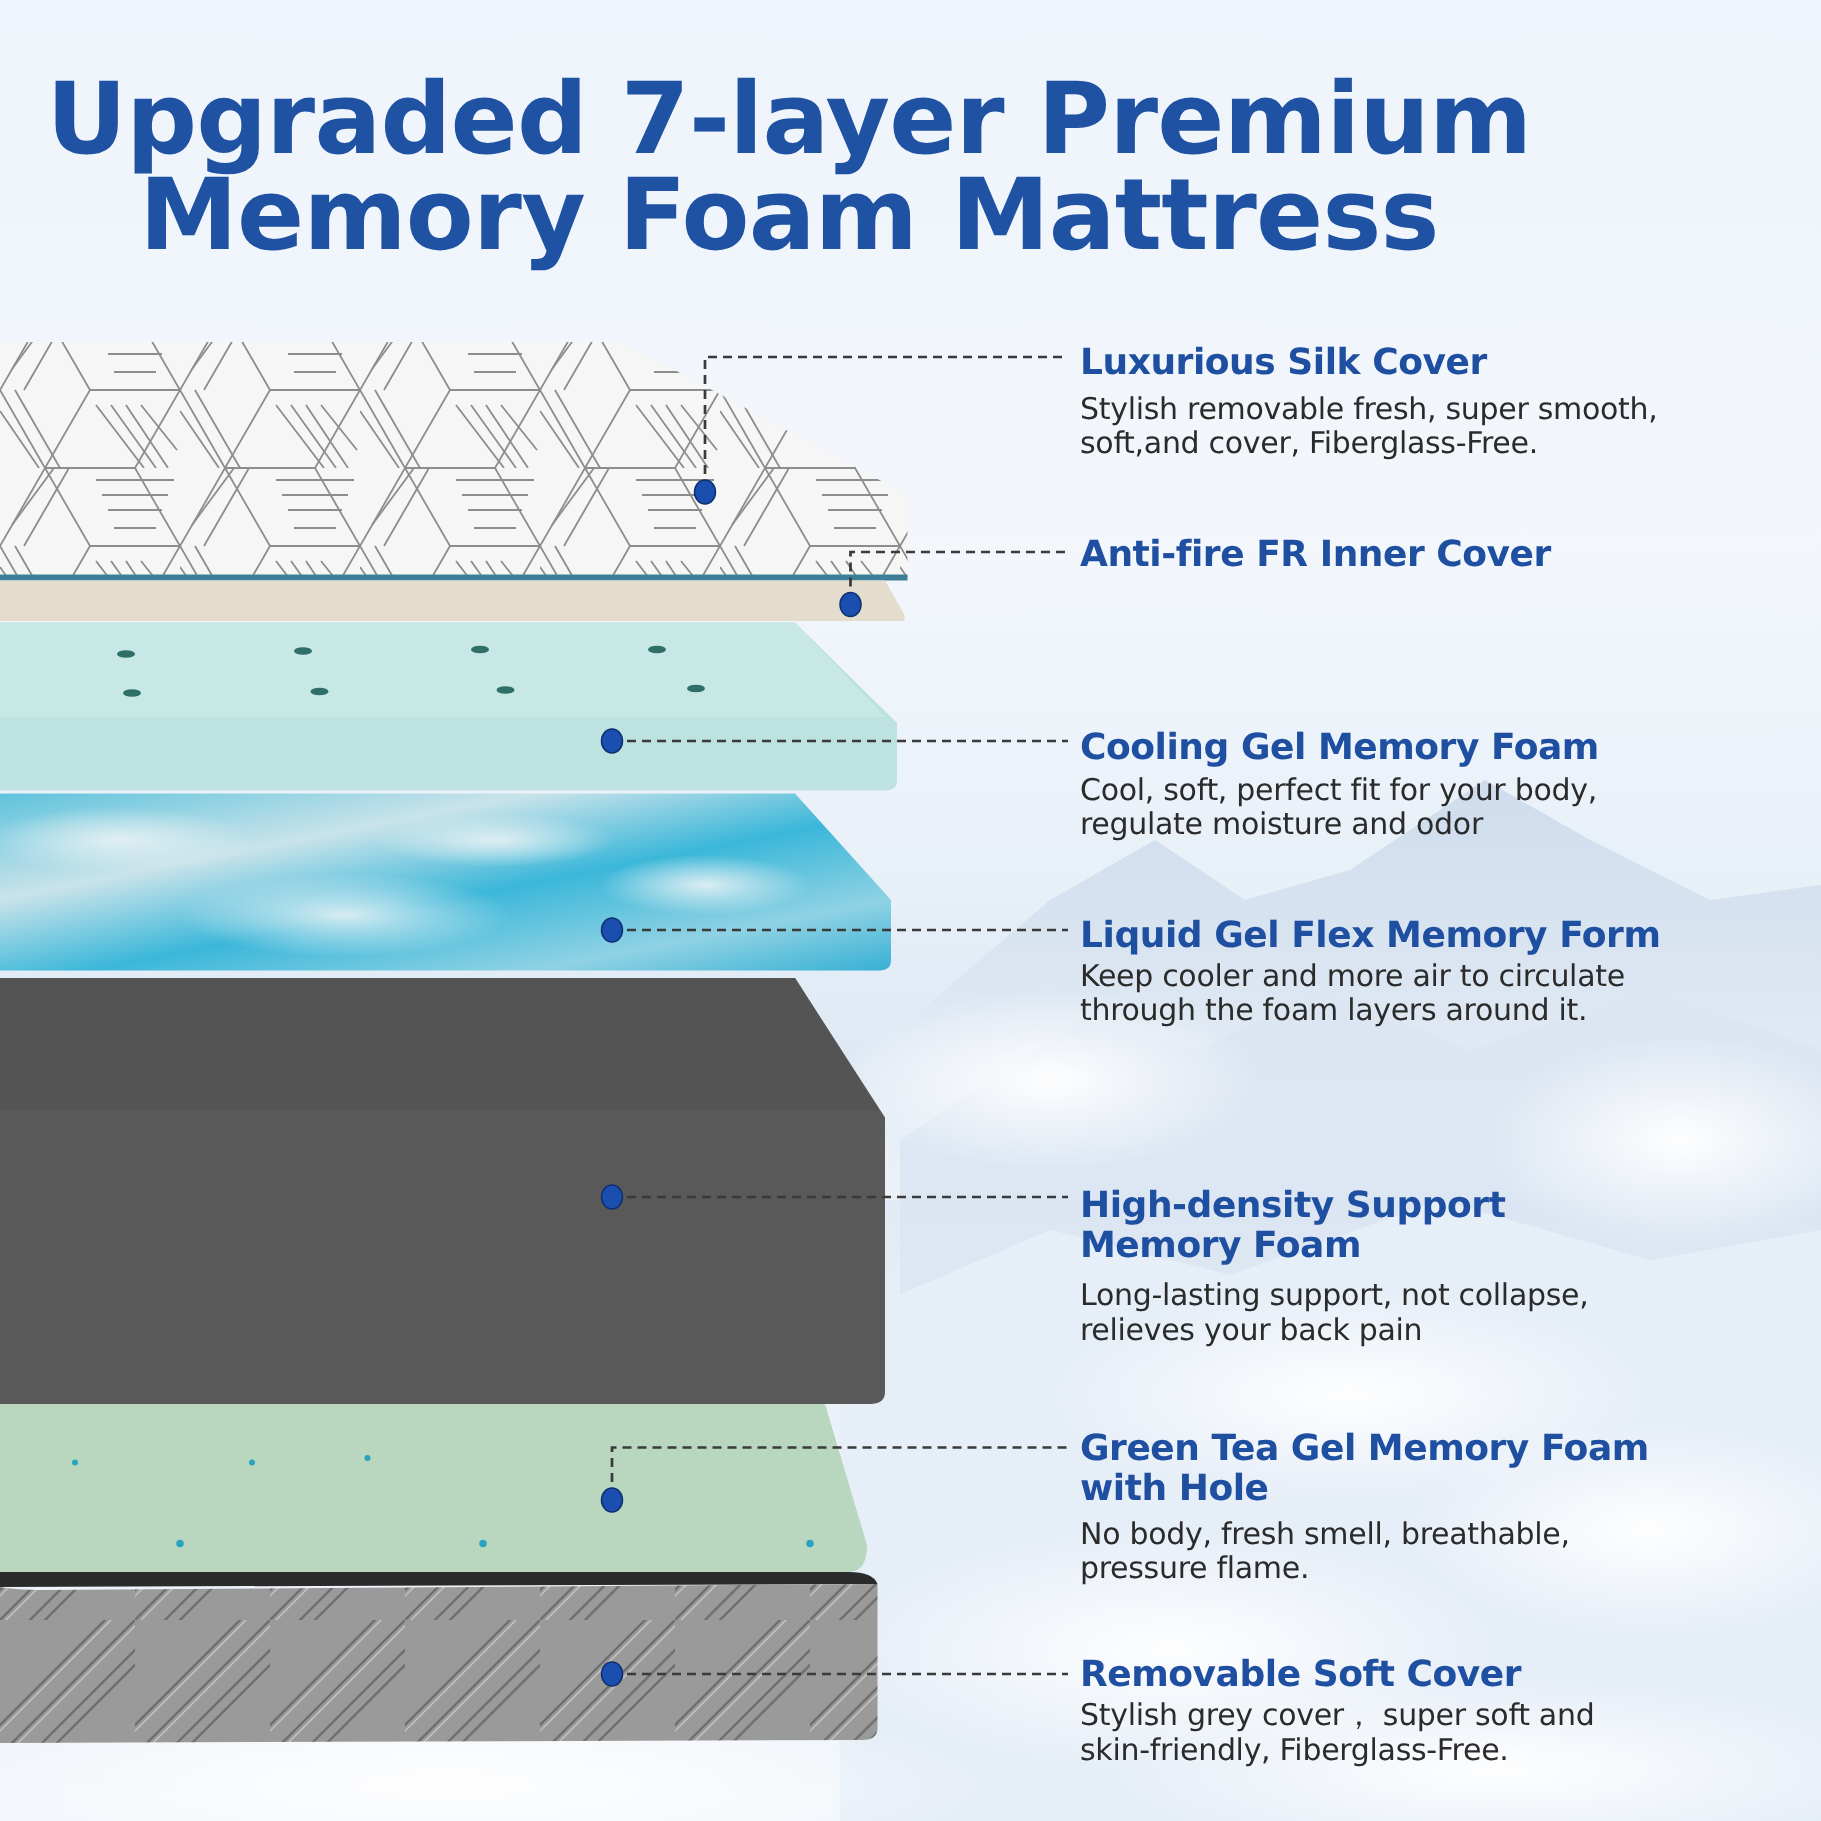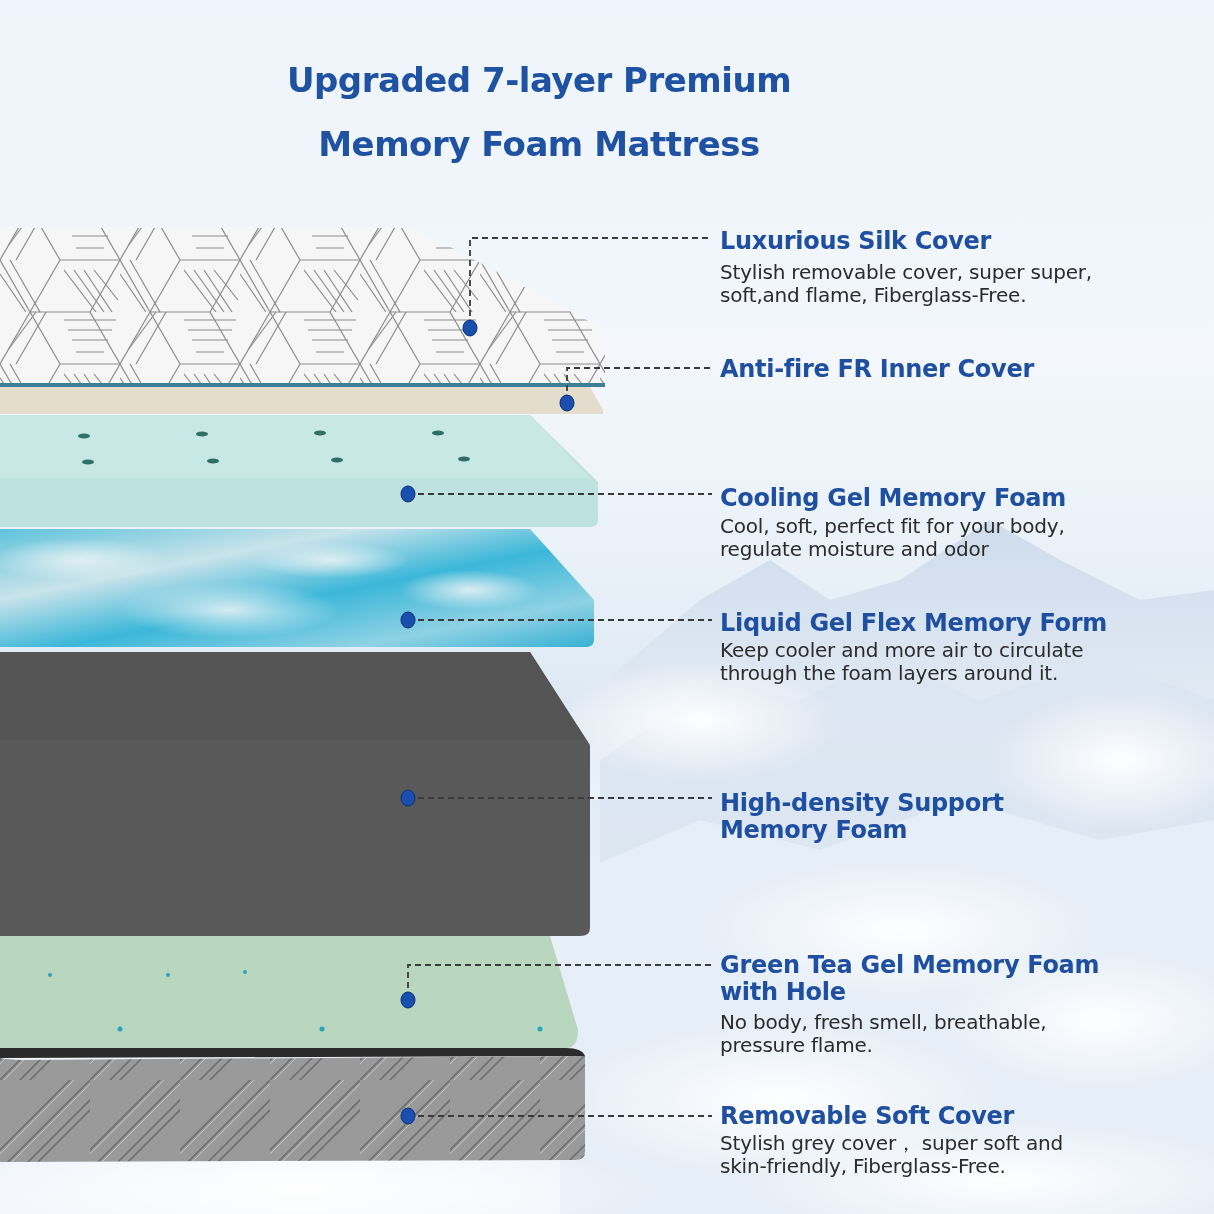--- a/index.html
+++ b/index.html
@@ -2,21 +2,21 @@
 <html><head>
 <meta charset="utf-8">
 <style>
   html,body{margin:0;padding:0;}
   body{width:1214px;height:1214px;overflow:hidden;position:relative;
     font-family:"DejaVu Sans","Liberation Sans",sans-serif;
     background:linear-gradient(180deg,#eef4fb 0%,#f3f7fc 30%,#e8f0f8 48%,#dce8f4 60%,#e9f0f7 75%,#f2f6fb 100%);}
   .snow{position:absolute;left:0;top:0;width:1214px;height:1214px;}
   .title{position:absolute;left:0;top:48px;width:1052px;text-align:center;
     color:#1f52a3;font-family:"DejaVu Sans",sans-serif;font-weight:bold;
-    font-size:34px;line-height:64px;letter-spacing:-0.5px;padding-left:13px;}
+    font-size:66px;line-height:64px;letter-spacing:-0.5px;}
   .mattress{position:absolute;left:0;top:0;width:1214px;height:1214px;}
   .label{position:absolute;left:720px;width:480px;}
   .label h3{margin:0;color:#1f4fa0;font-family:"DejaVu Sans",sans-serif;font-weight:bold;
     font-size:24px;line-height:27px;letter-spacing:-0.3px;}
   .label p{margin:6px 0 0 0;color:#2b2b2b;font-family:"DejaVu Sans",sans-serif;
     font-size:20px;line-height:23px;letter-spacing:-0.2px;}
 </style>
 </head>
 <body>
 
@@ -137,35 +137,36 @@
     <ellipse cx="408" cy="494" rx="7" ry="8"></ellipse>
     <ellipse cx="408" cy="620" rx="7" ry="8"></ellipse>
     <ellipse cx="408" cy="798" rx="7" ry="8"></ellipse>
     <ellipse cx="408" cy="1000" rx="7" ry="8"></ellipse>
     <ellipse cx="408" cy="1116" rx="7" ry="8"></ellipse>
   </g>
 </svg>
 
 <div class="label" style="top:228px">
   <h3>Luxurious Silk Cover</h3>
-  <p><span>Stylish removable cover, super super,</span><br><span>soft,and flame, Fiberglass-Free.</span></p>
+  <p><span>Stylish removable fresh, super smooth,</span><br><span>soft,and cover, Fiberglass-Free.</span></p>
 </div>
 <div class="label" style="top:356px">
   <h3>Anti-fire FR Inner Cover</h3>
 </div>
 <div class="label" style="top:485px">
   <h3>Cooling Gel Memory Foam</h3>
   <p style="margin-top:3px"><span>Cool, soft, perfect fit for your body,</span><br><span>regulate moisture and odor</span></p>
 </div>
 <div class="label" style="top:610px">
   <h3>Liquid Gel Flex Memory Form</h3>
   <p style="margin-top:2px"><span>Keep cooler and more air to circulate</span><br><span>through the foam layers around it.</span></p>
 </div>
 <div class="label" style="top:790px">
   <h3><span>High-density Support</span><br><span>Memory Foam</span></h3>
+  <p style="margin-top:8px"><span>Long-lasting support, not collapse,</span><br><span>relieves your back pain</span></p>
 </div>
 <div class="label" style="top:952px">
   <h3><span>Green Tea Gel Memory Foam</span><br><span>with Hole</span></h3>
   <p style="margin-top:5px"><span>No body, fresh smell, breathable,</span><br><span>pressure flame.</span></p>
 </div>
 <div class="label" style="top:1103px">
   <h3>Removable Soft Cover</h3>
   <p style="margin-top:2px"><span>Stylish grey cover，  super soft and</span><br><span>skin-friendly, Fiberglass-Free.</span></p>
 </div>
 

